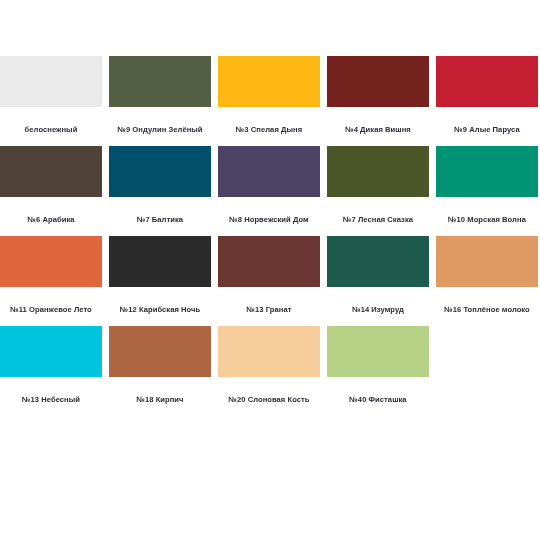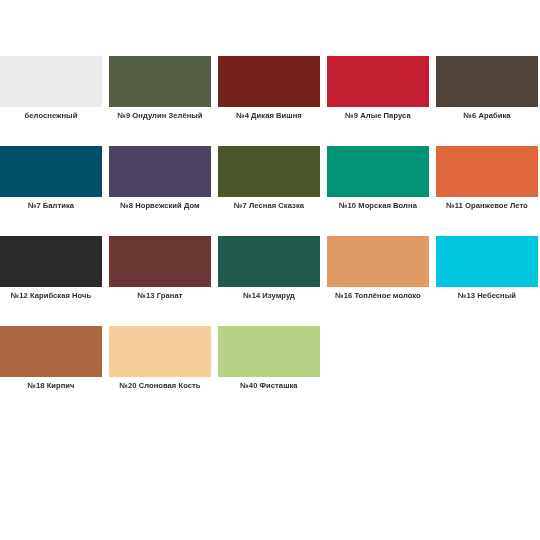--- a/index.html
+++ b/index.html
@@ -52,38 +52,42 @@
 
   .swatch-label {
     display: block;
     width: 102px;
     box-sizing: border-box;
     text-align: center;
     font-size: 7.6px;
     line-height: 10px;
     font-weight: bold;
     color: #2b2b33;
-    margin-top: 4px;
+    margin-top: 18px;
     letter-spacing: 0.05px;
     white-space: nowrap;
     overflow: visible;
   }
 </style>
 </head>
 <body>
 
 <div id="palette-page">
   <div class="swatch-grid" id="swatch-grid">
       <div class="swatch-cell">
         <span class="swatch-chip" style="background-color: rgb(234, 234, 234);"></span>
         <span class="swatch-label">белоснежный</span>
       </div>
       <div class="swatch-cell">
         <span class="swatch-chip" style="background-color: rgb(84, 94, 68);"></span>
         <span class="swatch-label">№9 Ондулин Зелёный</span>
+      </div>
+      <div class="swatch-cell">
+        <span class="swatch-chip" style="background-color: rgb(253, 184, 19);"></span>
+        <span class="swatch-label">№3 Спелая Дыня</span>
       </div>
       <div class="swatch-cell">
         <span class="swatch-chip" style="background-color: rgb(117, 33, 29);"></span>
         <span class="swatch-label">№4 Дикая Вишня</span>
       </div>
       <div class="swatch-cell">
         <span class="swatch-chip" style="background-color: rgb(196, 30, 50);"></span>
         <span class="swatch-label">№9 Алые Паруса</span>
       </div>
       <div class="swatch-cell">

